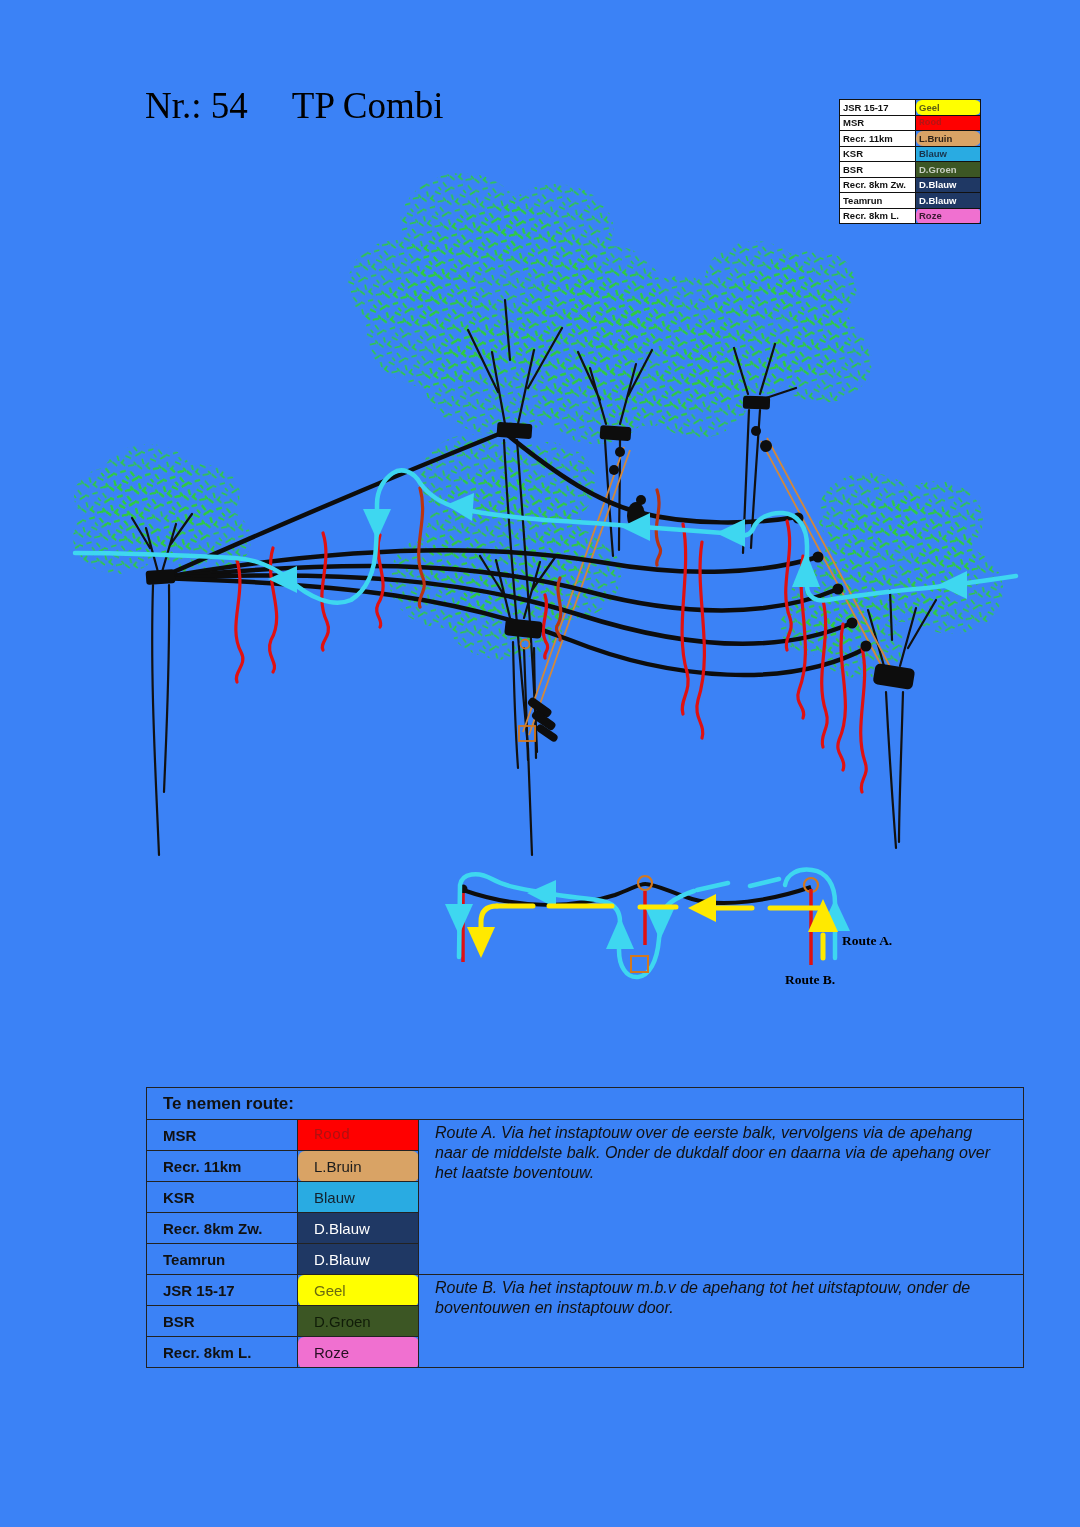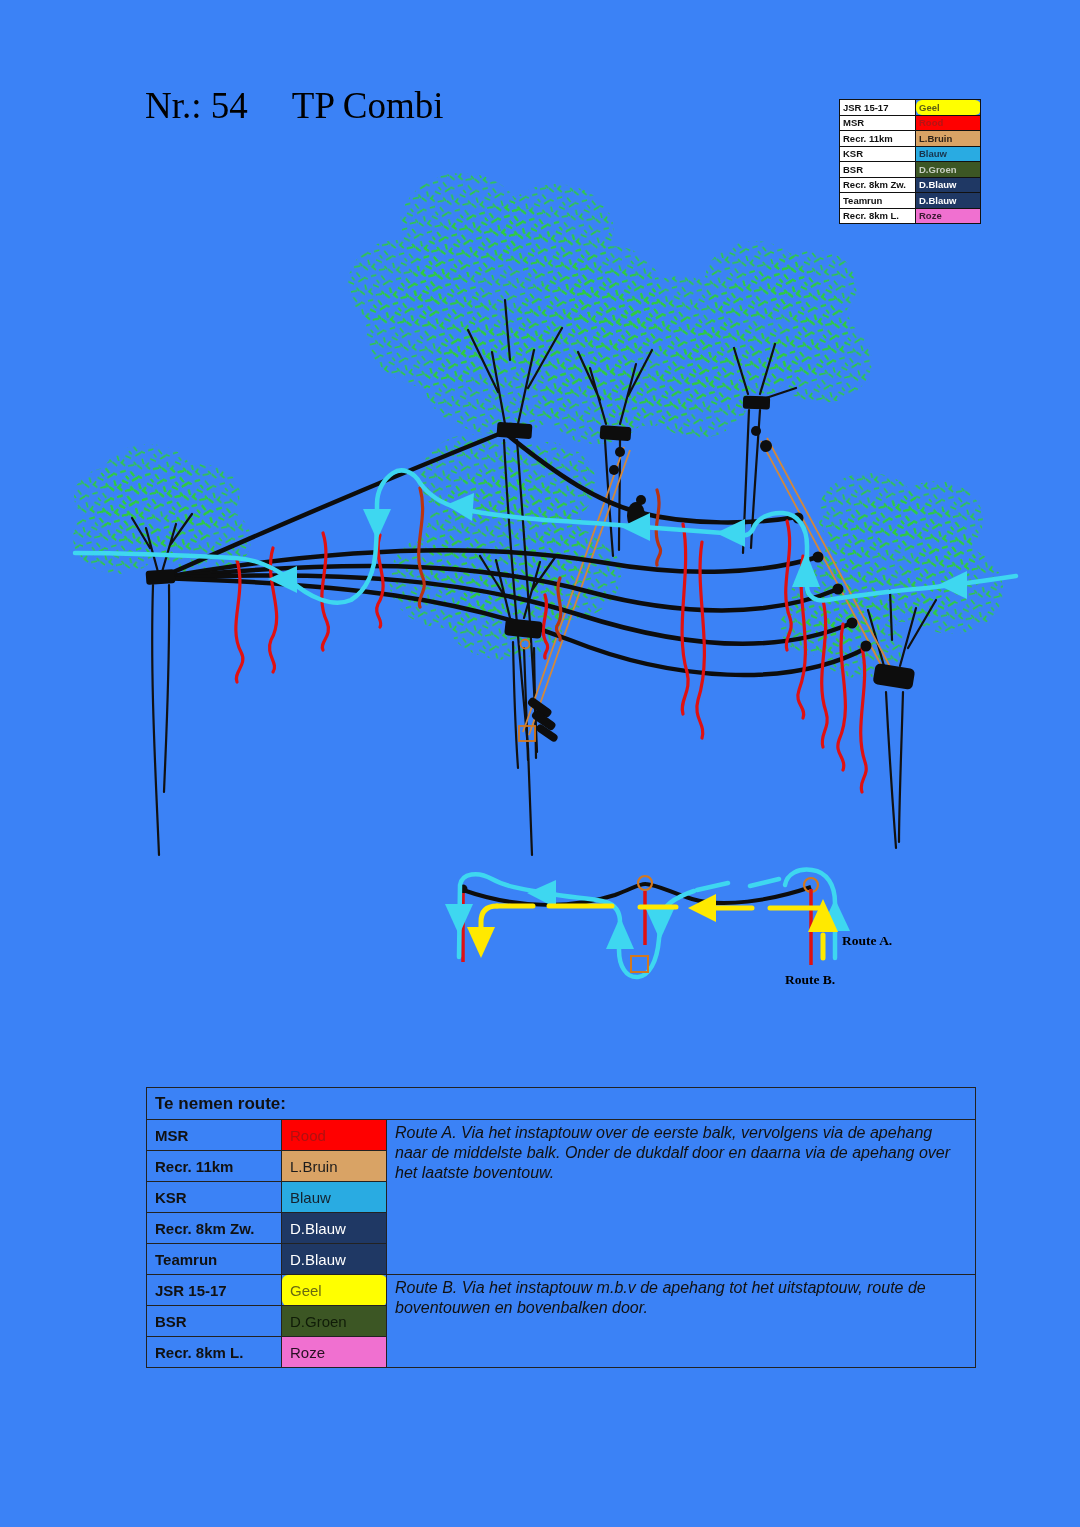--- a/index.html
+++ b/index.html
@@ -10,30 +10,30 @@
          font-size:37px;color:#000;white-space:nowrap;}
   .title .t2{margin-left:44px;}
   
   .legend{position:absolute;left:839px;top:99px;border-collapse:collapse;
           font-size:9.5px;line-height:1;}
   .legend td{border:1.6px solid #111;height:14.5px;padding:0 3px;white-space:nowrap;}
   .legend td.lbl{width:69px;font-weight:bold;background:#fff;}
   .legend td.sw{width:58px;font-weight:bold;}
   
   .bg-geel{background:#FFFF00;color:#5d5d14;border-radius:6px;}
-  .bg-rood{background:#FF0000;color:#b41414;}
-  .bg-lbruin{background:#D9A365;color:#2e2217;}
+  .bg-rood{background:#FF0000;color:#b41414;font-family:Liberation Mono, monospace;}
+  .bg-lbruin{background:#D9A365;color:#2e2217;border-radius:7px;}
   .bg-blauw{background:#29ABE2;color:#17344d;margin-top:23px;}
   .bg-dgroen{background:#3C5624;color:#c9cfc2;}
   .bg-dblauw{background:#1F3864;color:#ffffff;}
-  .bg-roze{background:#F070D0;color:#3c1a33;}
+  .bg-roze{background:#F070D0;color:#3c1a33;border-radius:6px;}
   
   .routes{position:absolute;left:146px;top:1087px;border-collapse:collapse;table-layout:fixed;
           font-size:15px;}
-  .routes td,.routes th{border:1.8px solid #222;padding:2px 8px;vertical-align:middle;}
+  .routes td,.routes th{border:1.8px solid #222;padding:2px 16px;vertical-align:middle;}
   .routes th.hdr{text-align:left;font-size:17px;height:27px;}
   .routes td.lbl{width:118px;font-weight:bold;height:26px;}
   .routes td.swb{width:88px;font-weight:normal;}
   .routes td.desc{width:572px;vertical-align:top;font-size:16px;line-height:1.25;padding-top:3px;font-style:italic;}
   .routes td.swb.bg-geel{color:#6a6a10;}
   .routes td.swb.bg-rood{color:#b01010;}
   .routes td.swb.bg-lbruin{color:#1c1c1c;}
   .routes td.swb.bg-blauw{color:#14222e;}
   .routes td.swb.bg-dgroen{color:#101c08;}
   .routes td.swb.bg-dblauw{color:#ffffff;}
@@ -298,21 +298,21 @@
       <td class="lbl">Recr. 8km Zw.</td>
       <td class="swb bg-dblauw">D.Blauw</td>
     </tr>
     <tr>
       <td class="lbl">Teamrun</td>
       <td class="swb bg-dblauw">D.Blauw</td>
     </tr>
     <tr>
       <td class="lbl">JSR 15-17</td>
       <td class="swb bg-geel">Geel</td>
-      <td class="desc" rowspan="3">Route B. Via het instaptouw m.b.v de apehang tot het uitstaptouw, route de boventouwen en bovenbalken door.</td>
+      <td class="desc" rowspan="3">Route B. Via het instaptouw m.b.v de apehang tot het uitstaptouw, onder de boventouwen en instaptouw door.</td>
     </tr>
     <tr>
       <td class="lbl">BSR</td>
       <td class="swb bg-dgroen">D.Groen</td>
     </tr>
     <tr>
       <td class="lbl">Recr. 8km L.</td>
       <td class="swb bg-roze">Roze</td>
     </tr>
   </tbody>

